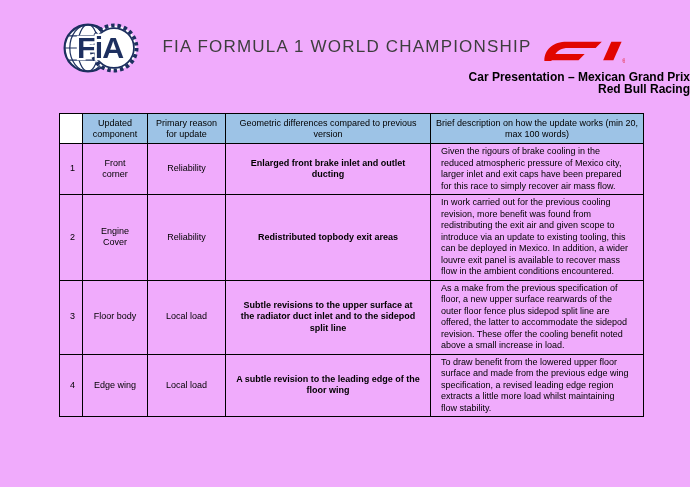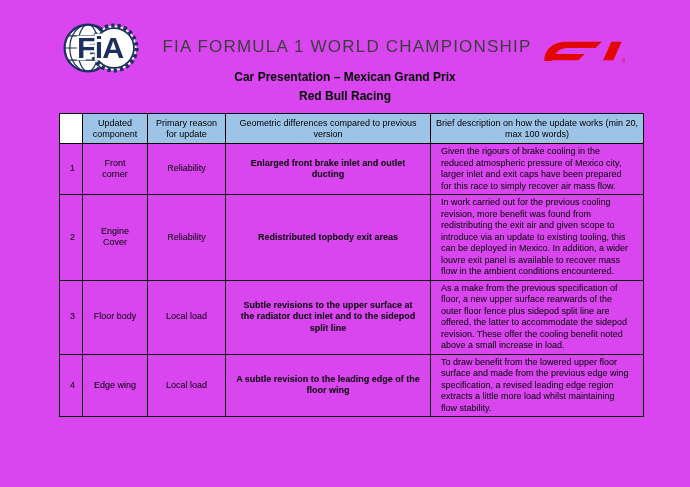--- a/index.html
+++ b/index.html
@@ -1,29 +1,29 @@
 <!DOCTYPE html>
 <html><head>
 <meta charset="utf-8">
 <style>
   html,body { margin:0; padding:0; background:#ffffff; }
   .page {
-    position:relative; width:690px; height:487px; background:#d946ef;
+    position:relative; width:690px; height:487px; background:#f0abfc;
     font-family:"Liberation Sans", sans-serif; color:#000; overflow:hidden;
   }
   .fia-logo { position:absolute; left:62px; top:15px; width:78px; height:66px; }
   .doc-title {
     position:absolute; left:154px; right:150px; top:37px; text-align:center;
     font-size:17px; letter-spacing:1.2px; color:#3d3d3d; font-weight:400;
     white-space:nowrap;
   }
   .f1-logo { position:absolute; left:543px; top:33px; width:82px; height:38px; }
-  .subtitle { position:absolute; left:0; width:100%; text-align:center; font-weight:bold; font-size:12px; }
+  .subtitle { position:absolute; left:0; width:100%; text-align:right; font-weight:bold; font-size:12px; }
   .sub1 { top:70px; }
-  .sub2 { top:89px; }
+  .sub2 { top:82px; }
 
   table.updates {
     position:absolute; left:59px; top:113px; width:584px;
     border-collapse:collapse; table-layout:fixed;
   }
   .updates th, .updates td { border:1px solid #000; overflow:hidden; }
   .updates th {
     background:#9DC3E6; font-weight:normal; font-size:9px; line-height:11px;
     text-align:center; vertical-align:middle; padding:2px 3px;
   }

